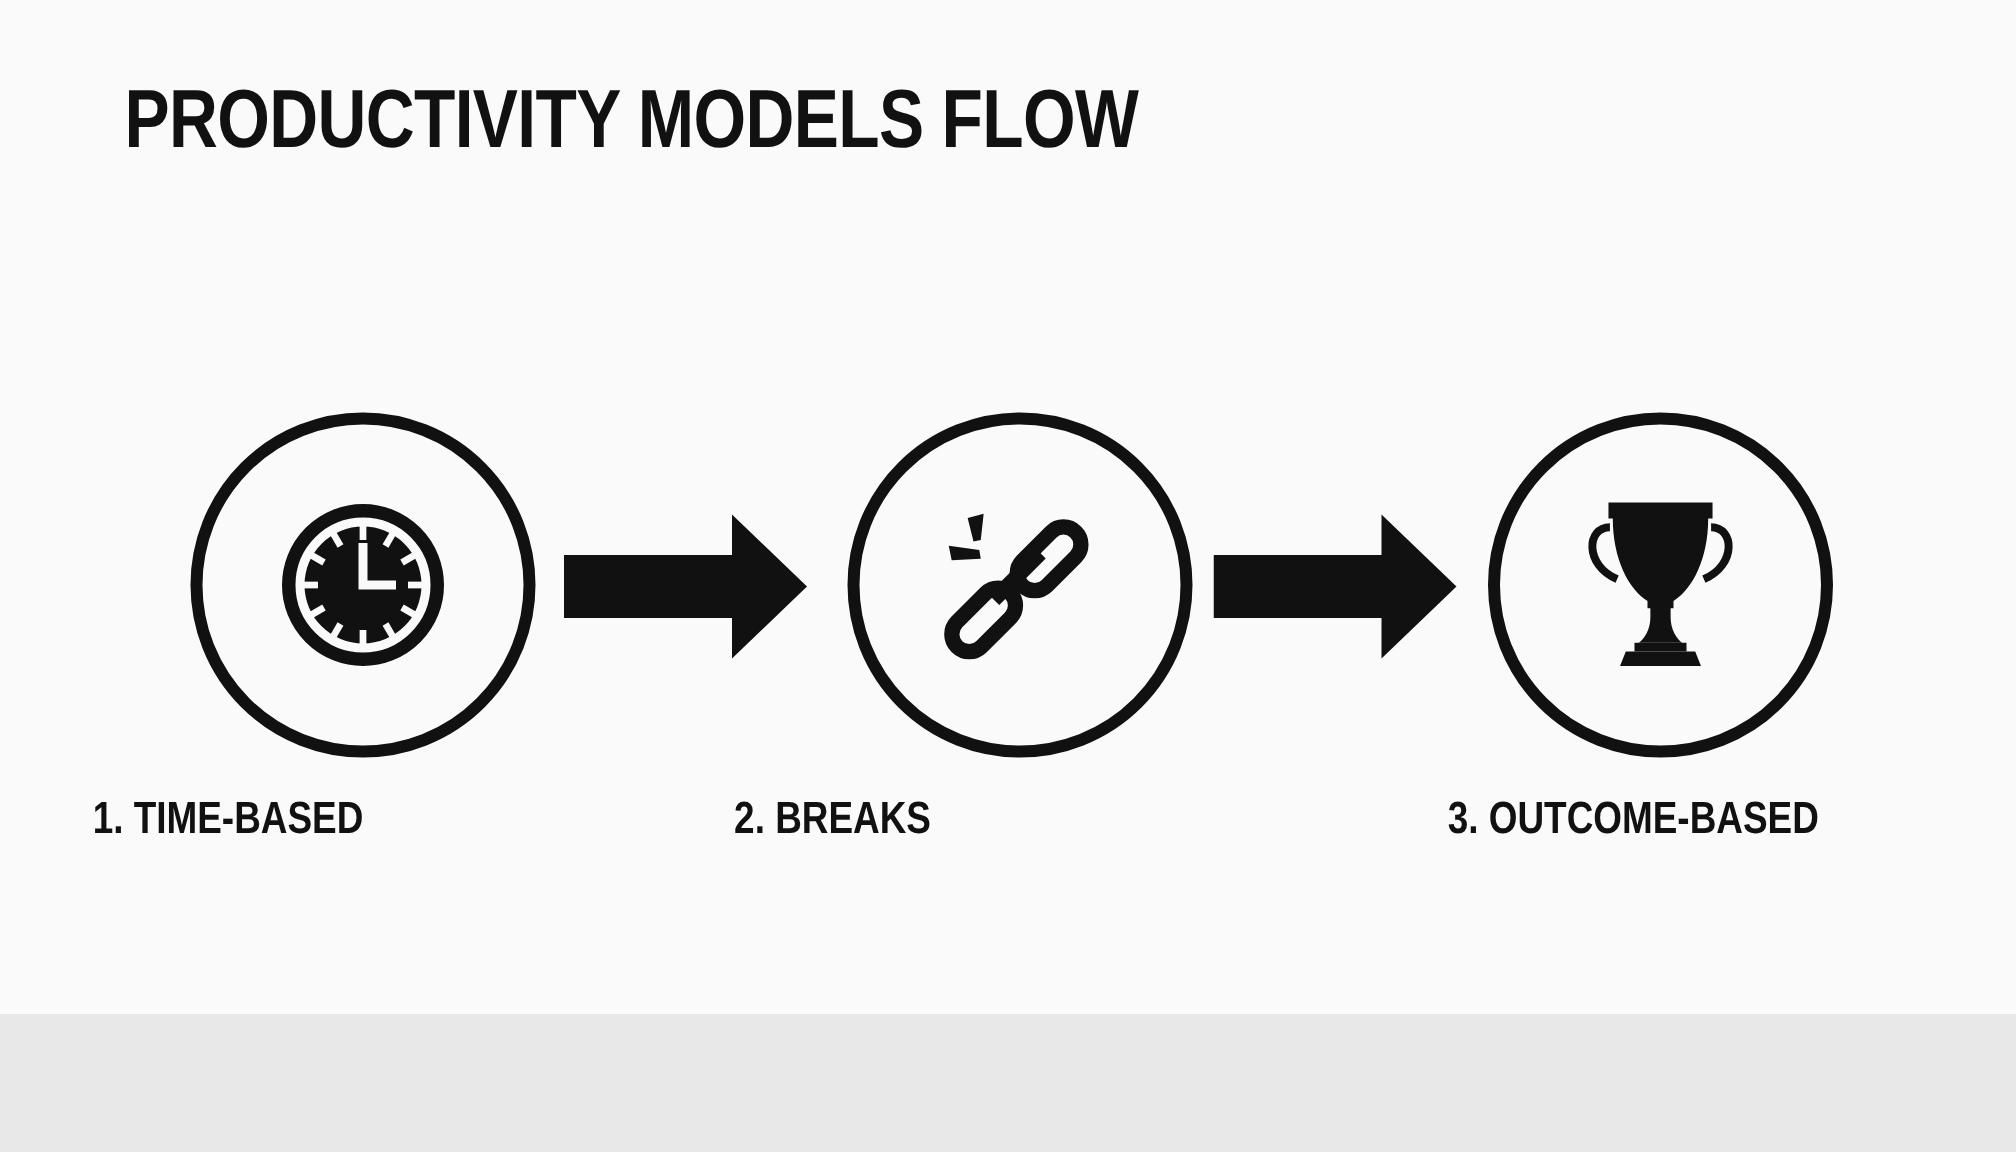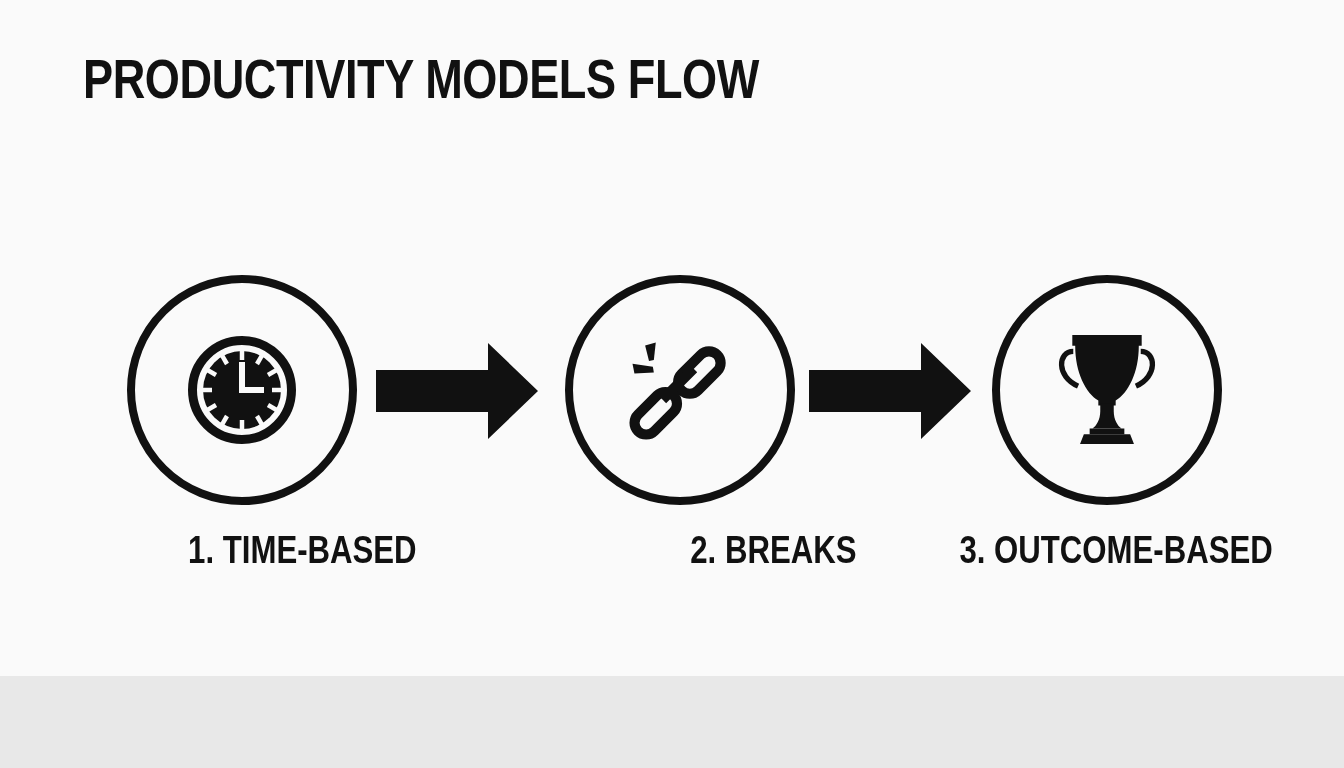--- a/index.html
+++ b/index.html
@@ -49,34 +49,34 @@
     top: 341px;
     width: 164px;
     height: 100px;
   }
   .arrow-1 { left: 376px; }
   .arrow-2 { left: 809px; }
   .step-label {
     position: absolute;
     top: 529px;
     width: 400px;
-    text-align: right;
-    font-size: 38px;
+    text-align: left;
+    font-size: 30px;
     font-weight: bold;
     color: var(--ink, #111);
     white-space: nowrap;
   }
   .step-label > span {
     display: inline-block;
     transform: scaleX(0.82);
     transform-origin: center;
   }
   .label-1 { left: 42px; }
   .label-2 { left: 475px; }
-  .label-3 { left: 907px; }
+  .label-3 { left: 938px; }
   svg { display: block; }
 </style>
 </head>
 <body>
 
 <div class="canvas">
 
   <div class="page-title">PRODUCTIVITY MODELS FLOW</div>
 
   <div class="step-circle circle-1">

